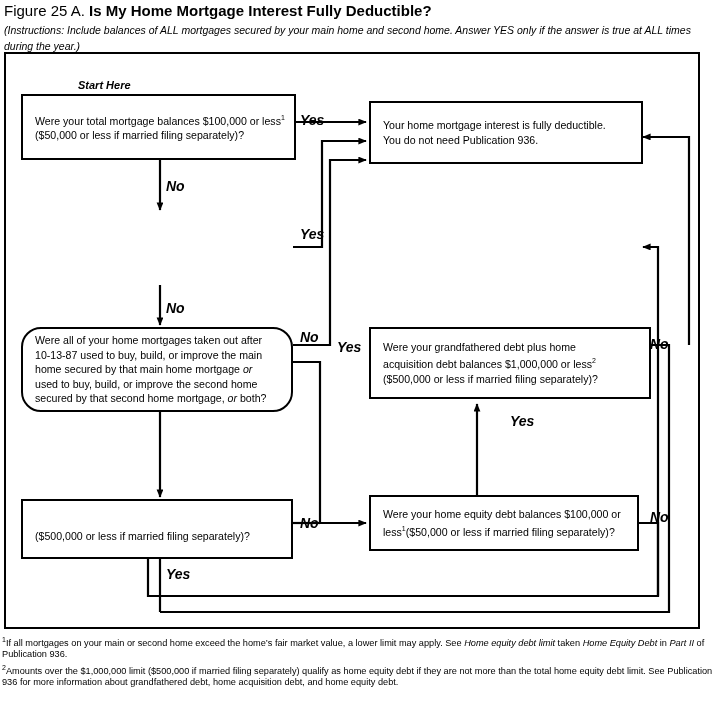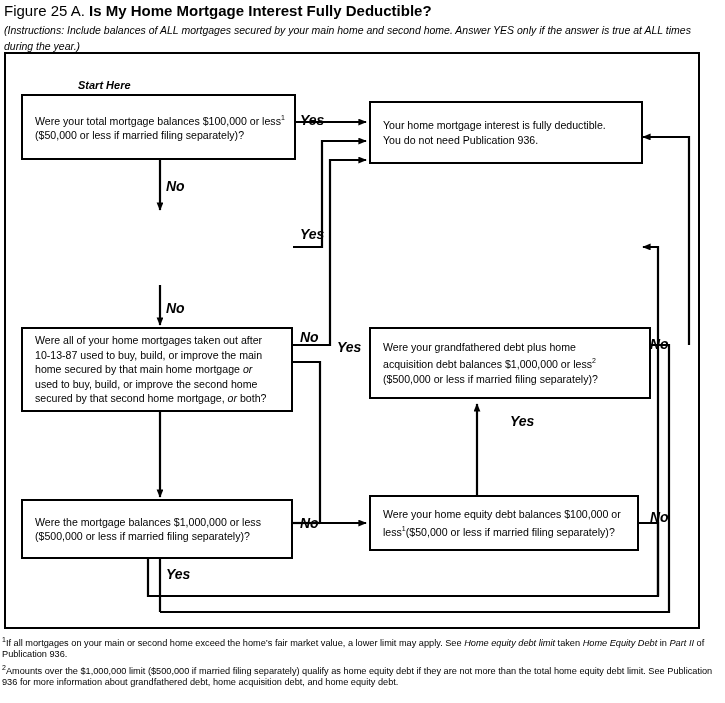--- a/index.html
+++ b/index.html
@@ -174,33 +174,33 @@
   <div class="start-here">Start Here</div>
 
   <div class="fbox" style="left:21px; top:94px; width:275px; height:66px;">
     <div class="btext">
       <span>Were your total mortgage balances $100,000 or less</span><sup class="sm">1</sup><br>
       <span>($50,000 or less if married filing separately)?</span>
     </div>
   </div>
 
 
-  <div class="fbox" style="left:21px; top:327px; width:272px; height:85px;">
+  <div class="fbox" style="left:21px; top:327px; width:272px; height:85px;border-radius:20px;">
     <div class="btext">
       <span>Were all of your home mortgages taken out after</span><br>
       <span>10-13-87 used to buy, build, or improve the main</span><br>
       <span>home secured by that main home mortgage </span><em>or</em><br>
       <span>used to buy, build, or improve the second home</span><br>
       <span>secured by that second home mortgage, </span><em>or</em><span> both?</span>
     </div>
   </div>
 
   <div class="fbox" style="left:21px; top:499px; width:272px; height:60px;">
     <div class="btext">
-      <span>Were the mortgage balances $1,000,000 or less</span><br>
+      <br>
       <span>($500,000 or less if married filing separately)?</span>
     </div>
   </div>
 
   <div class="fbox" style="left:369px; top:101px; width:274px; height:63px;">
     <div class="btext">
       <span>Your home mortgage interest is fully deductible.</span><br>
       <span>You do not need Publication 936.</span>
     </div>
   </div>

